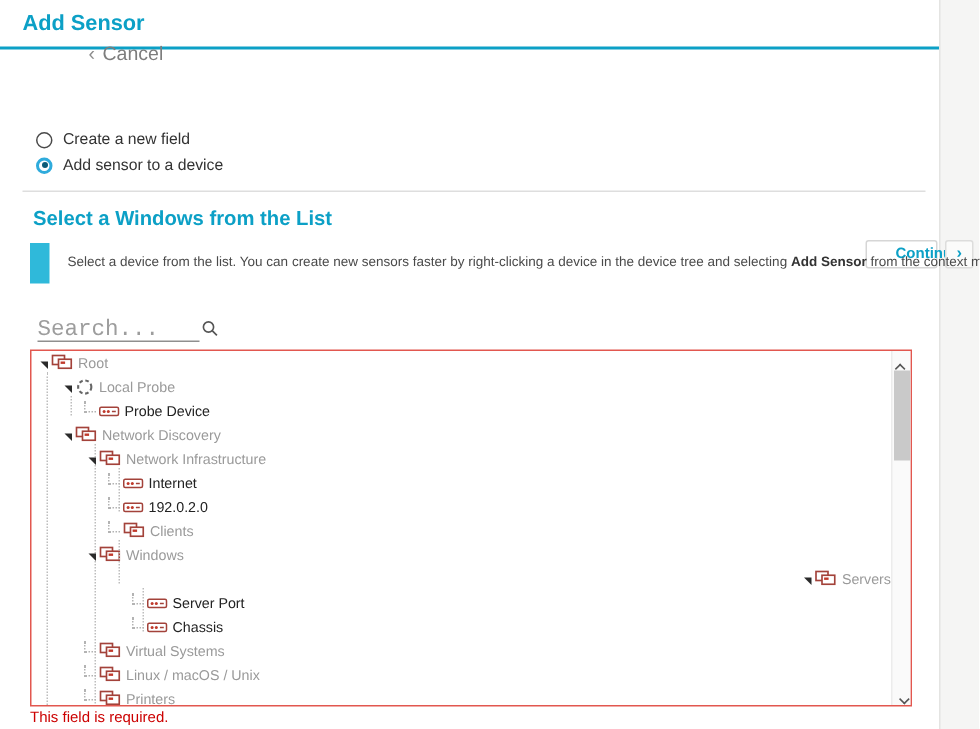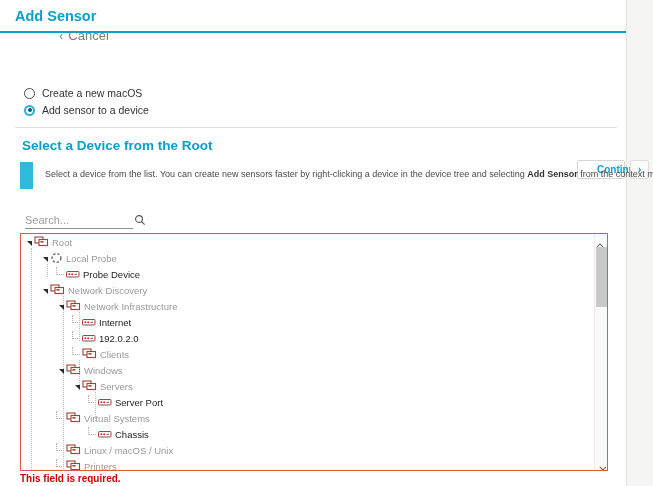--- a/index.html
+++ b/index.html
@@ -36,21 +36,21 @@
   .next-btn { position:absolute; left:630px; top:160px; width:19px; height:19px; background:#fbfbfa;
               border:1px solid #dddddc; border-radius:2px; color:var(--accent,#0ca0c6);
               font-size:11px; font-weight:bold; text-align:center; line-height:16px; cursor:pointer; }
 
   .info-bar { position:absolute; left:20px; top:162px; width:13px; height:27px; background:var(--info-bar,#2fb9da); }
   .info-text { position:absolute; left:45px; top:169px; font-size:9px; color:#4a4a4a; white-space:nowrap; }
   .info-text b { color:#333; }
 
   .search-wrap { position:absolute; left:25px; top:210px; width:125px; height:18px; }
   .search-input { width:108px; height:16px; border:none; border-bottom:1px solid #8f8f8f;
-                  font-family:Liberation Sans, sans-serif; font-size:11px; color:#555; outline:none; background:transparent; }
+                  font-family:Liberation Mono, monospace; font-size:15px; color:#555; outline:none; background:transparent; }
   .search-input::placeholder { color:#9d9d9d; }
   .search-icon { position:absolute; left:109px; top:2px; }
 
   .tree-panel { position:absolute; left:20px; top:233px; width:588px; height:238px;
                 border:1px solid var(--panel-border,#e2574f); background:#fff; overflow:hidden; }
   .tree-inner { position:absolute; left:0; top:0; right:13px; bottom:0; overflow:hidden; }
   .tree-row { height:16px; display:flex; align-items:center; font-size:9.5px; cursor:pointer; white-space:nowrap; }
   .tree-row:first-child { margin-top:3px; }
   .tree-label-group { color:#9a9a9a; margin-left:3px; }
   .tree-label-device { color:#222; font-weight:normal; margin-left:3px; }
@@ -62,49 +62,49 @@
   .tree-icon { flex:0 0 auto; }
 
   .vscroll { position:absolute; top:0; right:0; width:13px; height:236px; background:#fafafa; border-left:1px solid #ececec; }
   .vscroll .btn-up, .vscroll .btn-down { position:absolute; left:0; width:13px; height:13px; text-align:center; cursor:pointer; }
   .vscroll .btn-up { top:0; } .vscroll .btn-down { bottom:0; }
   .chev-up, .chev-down { display:inline-block; width:5px; height:5px; border-left:1px solid #555; border-top:1px solid #555; }
   .chev-up   { transform:rotate(45deg)  translateY(2px); }
   .chev-down { transform:rotate(225deg) translateY(2px); }
   .vthumb { position:absolute; left:1px; top:13px; width:11px; height:60px; background:#c9c9c9; cursor:grab; }
 
-  .validation-msg { position:absolute; left:20px; top:473px; font-size:10px; font-weight:bold; color:var(--error,#cc0000); }
+  .validation-msg { position:absolute; left:20px; top:473px; font-size:10px; font-weight:normal; color:var(--error,#cc0000); }
 </style>
 </head>
 <body>
 
 <div id="page">
 
   <div class="right-strip"></div>
 
   <div class="page-title">Add Sensor</div>
   <div class="title-rule"></div>
 
   <div class="cancel-link">
     <span class="chev">‹</span><span>Cancel</span>
   </div>
 
 
   <div class="radio-row" id="radio-0" style="top:86px;">
     <span class="radio-circle"></span>
-    <span class="radio-label">Create a new macOS</span>
+    <span class="radio-label">Create a new field</span>
   </div>
   <div class="radio-row selected" id="radio-1" style="top:103px;">
     <span class="radio-circle"></span>
     <span class="radio-label">Add sensor to a device</span>
   </div>
 
   <div class="divider"></div>
 
-  <div class="section-heading" id="heading-list">Select a Device from the Root</div>
+  <div class="section-heading" id="heading-list">Select a Windows from the List</div>
 
   <div class="continue-btn">Continue</div>
   <div class="next-btn"><span>›</span></div>
 
   <div class="info-bar"></div>
   <div class="info-text"><span>Select a device from the list. You can create new sensors faster by right-clicking a device in the device tree and selecting </span><b>Add Sensor</b><span> from the context menu.</span></div>
 
   <div class="search-wrap">
     <input class="search-input" type="text" placeholder="Search..." style="">
     <span class="search-icon">
@@ -199,57 +199,57 @@
         </div>
         <div class="tree-row" style="padding-left: 38px;">
           <span class="tri"></span>
           <svg class="tree-icon" width="15" height="12" viewBox="0 0 15 12">
             <rect x="1" y="1" width="8" height="6" fill="#fff" stroke="#a3423a" stroke-width="1.1"></rect>
             <rect x="5" y="3.5" width="8.5" height="6" fill="#fff" stroke="#a3423a" stroke-width="1.1"></rect>
             <rect x="6.4" y="5" width="3" height="1.6" fill="#c0392b"></rect>
           </svg>
           <span class="tree-label-group">Windows</span>
         </div>
-        <div class="tree-row" style="padding-left: 54px;">
+        <div class="tree-row" style="padding-left: 54px; justify-content: flex-end;">
           <span class="tri"></span>
           <svg class="tree-icon" width="15" height="12" viewBox="0 0 15 12">
             <rect x="1" y="1" width="8" height="6" fill="#fff" stroke="#a3423a" stroke-width="1.1"></rect>
             <rect x="5" y="3.5" width="8.5" height="6" fill="#fff" stroke="#a3423a" stroke-width="1.1"></rect>
             <rect x="6.4" y="5" width="3" height="1.6" fill="#c0392b"></rect>
           </svg>
           <span class="tree-label-group">Servers</span>
         </div>
         <div class="tree-row" style="padding-left: 67px; text-align: center;">
           <span class="elbow"></span>
           <svg class="tree-icon" width="14" height="12" viewBox="0 0 14 12">
             <rect x="0.5" y="3.5" width="12.5" height="5.5" rx="1" fill="#fff" stroke="#a3423a" stroke-width="1"></rect>
             <circle cx="3.4" cy="6.3" r="1" fill="#c0392b"></circle>
             <circle cx="6.2" cy="6.3" r="1" fill="#c0392b"></circle>
             <line x1="8.6" y1="6.3" x2="11.2" y2="6.3" stroke="#a3423a" stroke-width="1"></line>
           </svg>
           <span class="tree-label-device">Server Port</span>
         </div>
+        <div class="tree-row" style="padding-left: 67px;">
+          <span class="elbow"></span>
+          <svg class="tree-icon" width="14" height="12" viewBox="0 0 14 12">
+            <rect x="0.5" y="3.5" width="12.5" height="5.5" rx="1" fill="#fff" stroke="#a3423a" stroke-width="1"></rect>
+            <circle cx="3.4" cy="6.3" r="1" fill="#c0392b"></circle>
+            <circle cx="6.2" cy="6.3" r="1" fill="#c0392b"></circle>
+            <line x1="8.6" y1="6.3" x2="11.2" y2="6.3" stroke="#a3423a" stroke-width="1"></line>
+          </svg>
+          <span class="tree-label-device">Chassis</span>
+        </div>
         <div class="tree-row" style="padding-left: 35px;">
           <span class="elbow"></span>
           <svg class="tree-icon" width="15" height="12" viewBox="0 0 15 12">
             <rect x="1" y="1" width="8" height="6" fill="#fff" stroke="#a3423a" stroke-width="1.1"></rect>
             <rect x="5" y="3.5" width="8.5" height="6" fill="#fff" stroke="#a3423a" stroke-width="1.1"></rect>
             <rect x="6.4" y="5" width="3" height="1.6" fill="#c0392b"></rect>
           </svg>
           <span class="tree-label-group">Virtual Systems</span>
-        </div>
-        <div class="tree-row" style="padding-left: 67px;">
-          <span class="elbow"></span>
-          <svg class="tree-icon" width="14" height="12" viewBox="0 0 14 12">
-            <rect x="0.5" y="3.5" width="12.5" height="5.5" rx="1" fill="#fff" stroke="#a3423a" stroke-width="1"></rect>
-            <circle cx="3.4" cy="6.3" r="1" fill="#c0392b"></circle>
-            <circle cx="6.2" cy="6.3" r="1" fill="#c0392b"></circle>
-            <line x1="8.6" y1="6.3" x2="11.2" y2="6.3" stroke="#a3423a" stroke-width="1"></line>
-          </svg>
-          <span class="tree-label-device">Chassis</span>
         </div>
         <div class="tree-row" style="padding-left: 35px;">
           <span class="elbow"></span>
           <svg class="tree-icon" width="15" height="12" viewBox="0 0 15 12">
             <rect x="1" y="1" width="8" height="6" fill="#fff" stroke="#a3423a" stroke-width="1.1"></rect>
             <rect x="5" y="3.5" width="8.5" height="6" fill="#fff" stroke="#a3423a" stroke-width="1.1"></rect>
             <rect x="6.4" y="5" width="3" height="1.6" fill="#c0392b"></rect>
           </svg>
           <span class="tree-label-group">Linux / macOS / Unix</span>
         </div>

